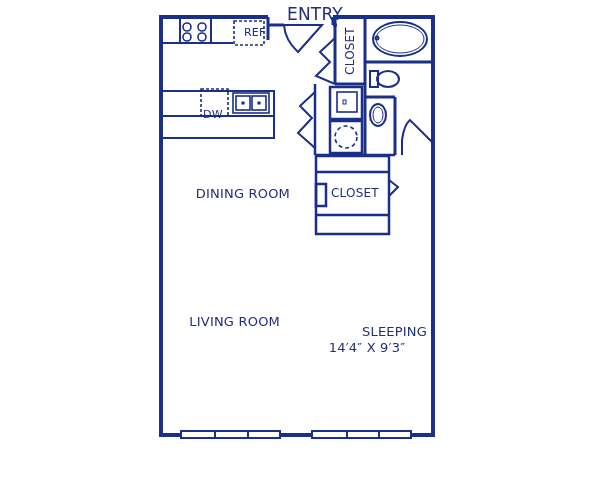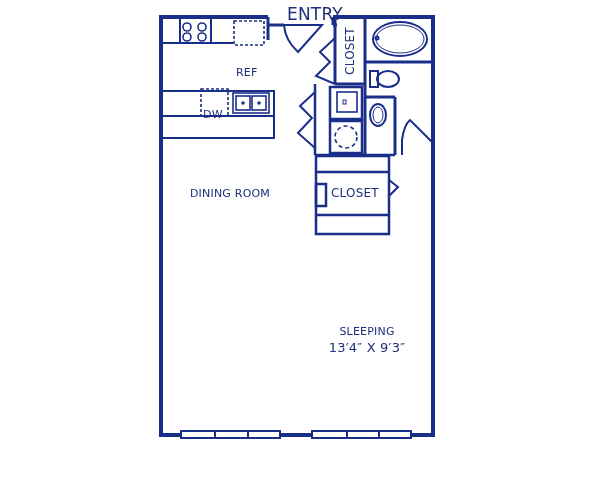--- a/index.html
+++ b/index.html
@@ -1,19 +1,19 @@
 <!DOCTYPE html>
 <html><head>
   <meta charset="utf-8">
   <style>
     html, body { margin: 0; padding: 0; background: #ffffff; }
     body { width: 600px; height: 490px; position: relative; overflow: hidden; font-family: "DejaVu Sans", sans-serif; }
     #plan { position: absolute; left: 0; top: 0; width: 600px; height: 490px; }
     .lbl { position: absolute; color: #1f2f7a; font-family: "DejaVu Sans", sans-serif; text-align: center; white-space: nowrap; letter-spacing: 0.2px; }
-    .room-name { font-size: 11px; line-height: 16px; }
+    .room-name { font-size: 13px; line-height: 16px; text-align: right; }
     .room-dim { font-size: 13px; line-height: 16px; }
   </style>
 </head>
 <body>
 
 <svg id="plan" viewBox="0 0 600 490" xmlns="http://www.w3.org/2000/svg">
   <g fill="none" stroke="#1a2f8a" stroke-linejoin="miter">
 
     <g stroke-width="4">
 
@@ -119,28 +119,29 @@
     </g>
     <g stroke-width="2">
       <rect x="312" y="431" width="99" height="7" fill="#ffffff"></rect>
       <line x1="347" y1="431" x2="347" y2="438"></line>
       <line x1="379" y1="431" x2="379" y2="438"></line>
     </g>
   </g>
 </svg>
 
 <div class="lbl" style="left:287px; top:4px; font-size:17px;">ENTRY</div>
-<div class="lbl" style="left:236px; top:26px; font-size:11px;margin-top:40px;">REF</div>
+<div class="lbl" style="left:244px; top:26px; font-size:11px;">REF</div>
 <div class="lbl" style="left:203px; top:108px; font-size:11px;">DW</div>
 <div class="lbl" style="left:326px; top:44px; font-size:12px; transform: rotate(-90deg); transform-origin: center;">CLOSET</div>
 <div class="lbl" style="left:331px; top:186px; font-size:12px;">CLOSET</div>
 
 <div class="lbl" style="left:170px; top:186px; width:120px;">
   <div class="room-name">DINING ROOM</div>
 </div>
 
 <div class="lbl" style="left:160px; top:314px; width:120px;">
+  <div class="room-name">LIVING ROOM</div>
 </div>
 
 <div class="lbl" style="left:307px; top:324px; width:120px;">
   <div class="room-name">SLEEPING</div>
-  <div class="room-dim">13′4″ X 9′3″</div>
+  <div class="room-dim">14′4″ X 9′3″</div>
 </div>
 
 </body></html>

